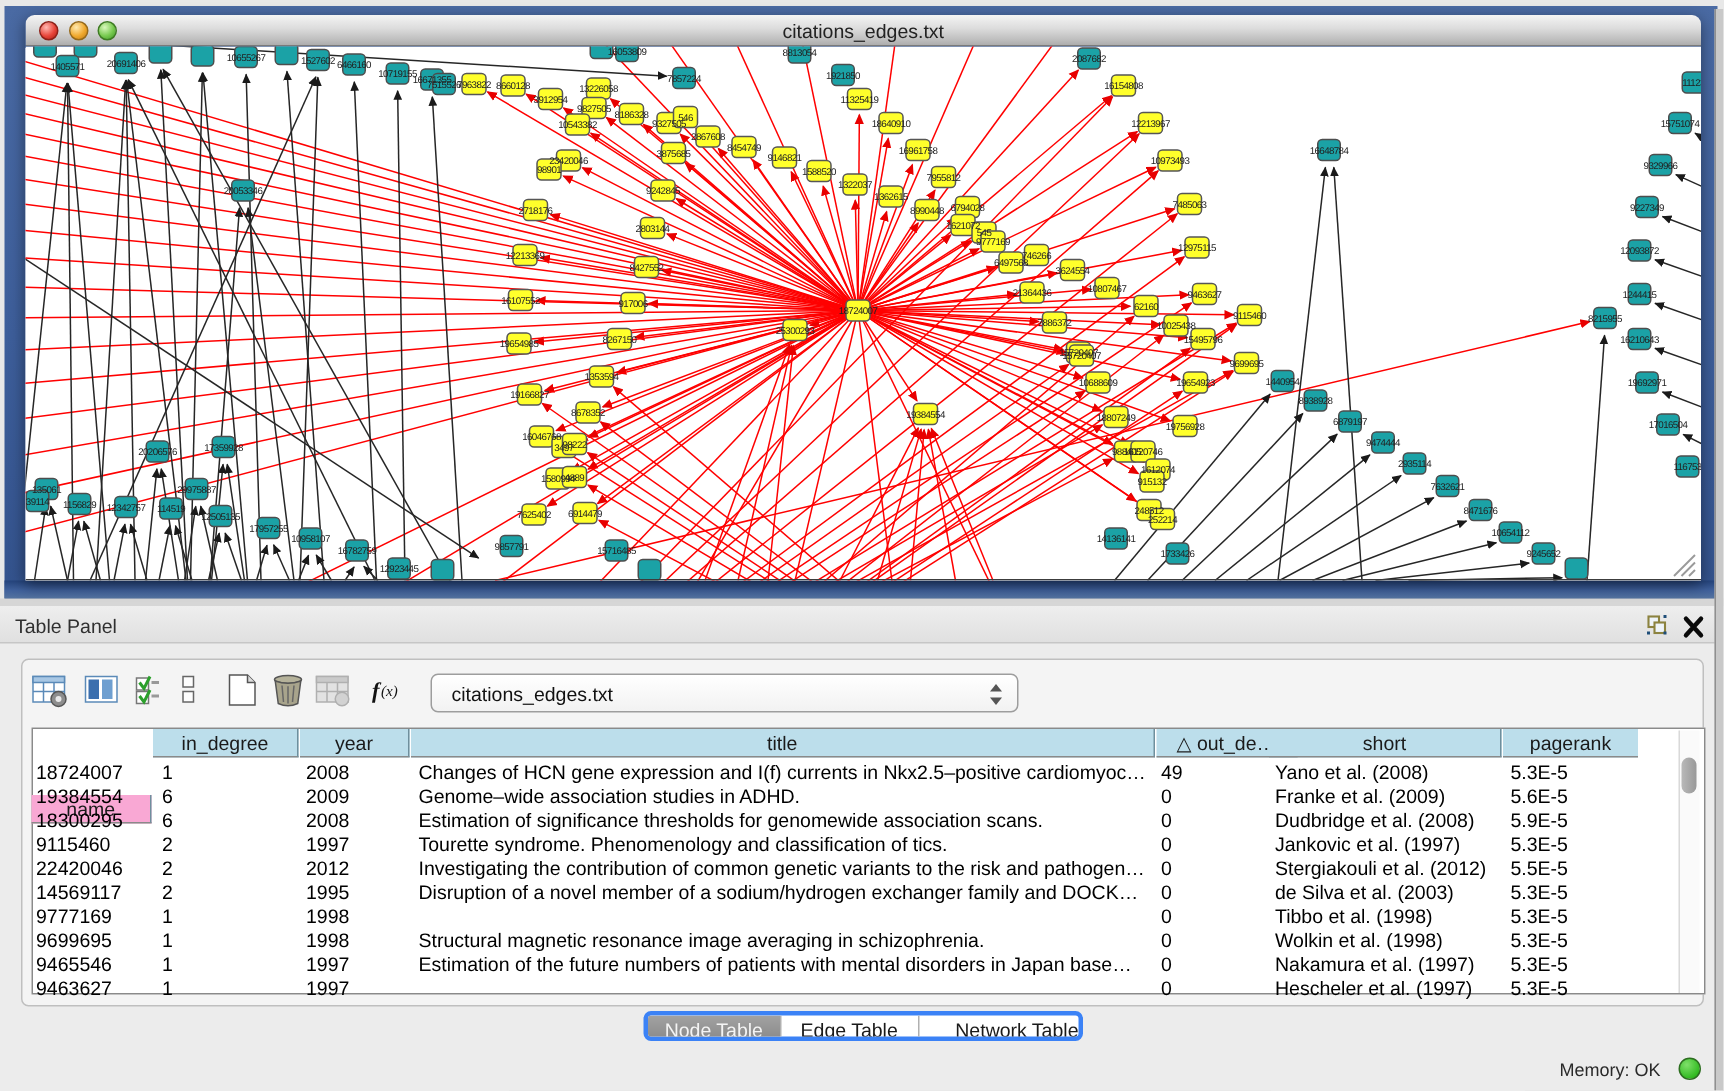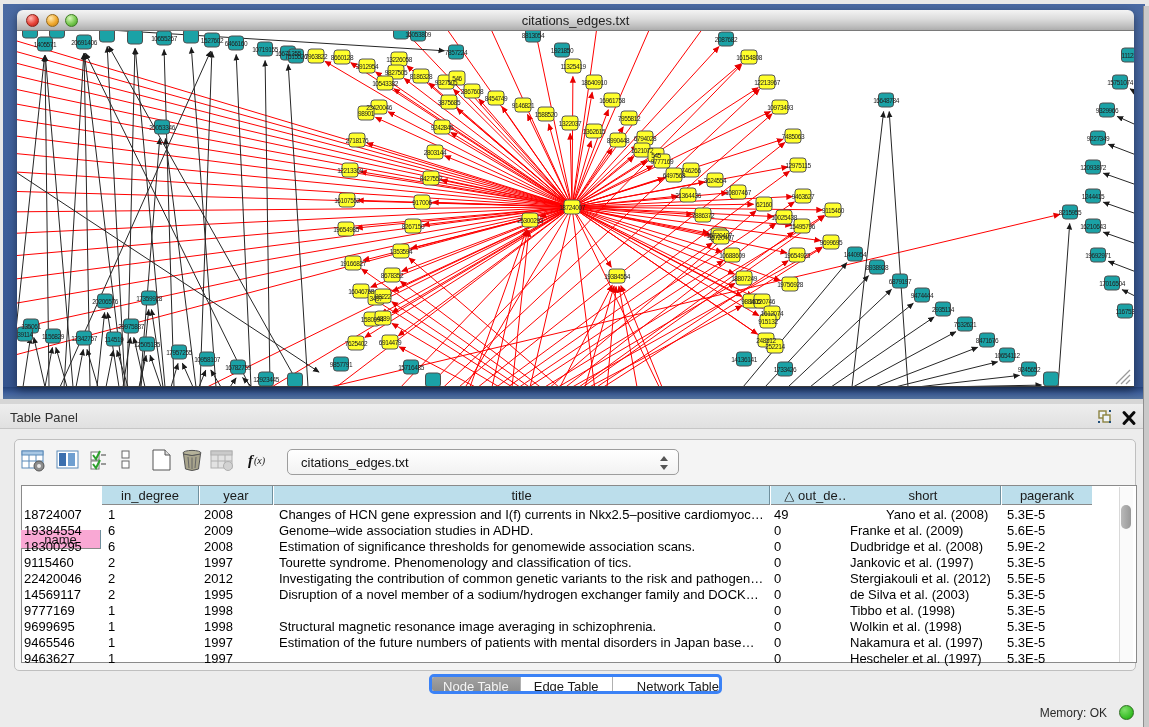--- a/index.html
+++ b/index.html
@@ -669,40 +669,40 @@
   <div class="th" style="left:274px; width:496px;">title</div>
   <div class="th" style="left:771px; width:94px;">△ out_de…</div>
   <div class="th" style="left:846px; width:155px;">short</div>
   <div class="th" style="left:1002px;width:90px; border-right:none;text-align:center;">pagerank</div>
   <div class="trow" style="top:506px">
       <span style="left:24px">18724007</span>
       <span style="left:108px">1</span>
       <span style="left:204px">2008</span>
       <span style="left:279px">Changes of HCN gene expression and I(f) currents in Nkx2.5–positive cardiomyoc…</span>
       <span style="left:774px">49</span>
-      <span style="left:886px">Yano et al. (2008)</span>
+      <span style="left:850px">Yano et al. (2008)</span>
       <span style="left:1007px">5.3E-5</span>
     </div>
 <div class="trow" style="top:522px">
       <span style="left:24px">19384554</span>
       <span style="left:108px">6</span>
       <span style="left:204px">2009</span>
       <span style="left:279px">Genome–wide association studies in ADHD.</span>
       <span style="left:774px">0</span>
       <span style="left:850px">Franke et al. (2009)</span>
       <span style="left:1007px">5.6E-5</span>
     </div>
 <div class="trow" style="top:538px">
       <span style="left:24px">18300295</span>
       <span style="left:108px">6</span>
       <span style="left:204px">2008</span>
       <span style="left:279px">Estimation of significance thresholds for genomewide association scans.</span>
       <span style="left:774px">0</span>
       <span style="left:850px">Dudbridge et al. (2008)</span>
-      <span style="left:1007px">5.9E-2</span>
+      <span style="left:1007px">5.9E-5</span>
     </div>
 <div class="trow" style="top:554px">
       <span style="left:24px">9115460</span>
       <span style="left:108px">2</span>
       <span style="left:204px">1997</span>
       <span style="left:279px">Tourette syndrome. Phenomenology and classification of tics.</span>
       <span style="left:774px">0</span>
       <span style="left:850px">Jankovic et al. (1997)</span>
       <span style="left:1007px">5.3E-5</span>
     </div>

